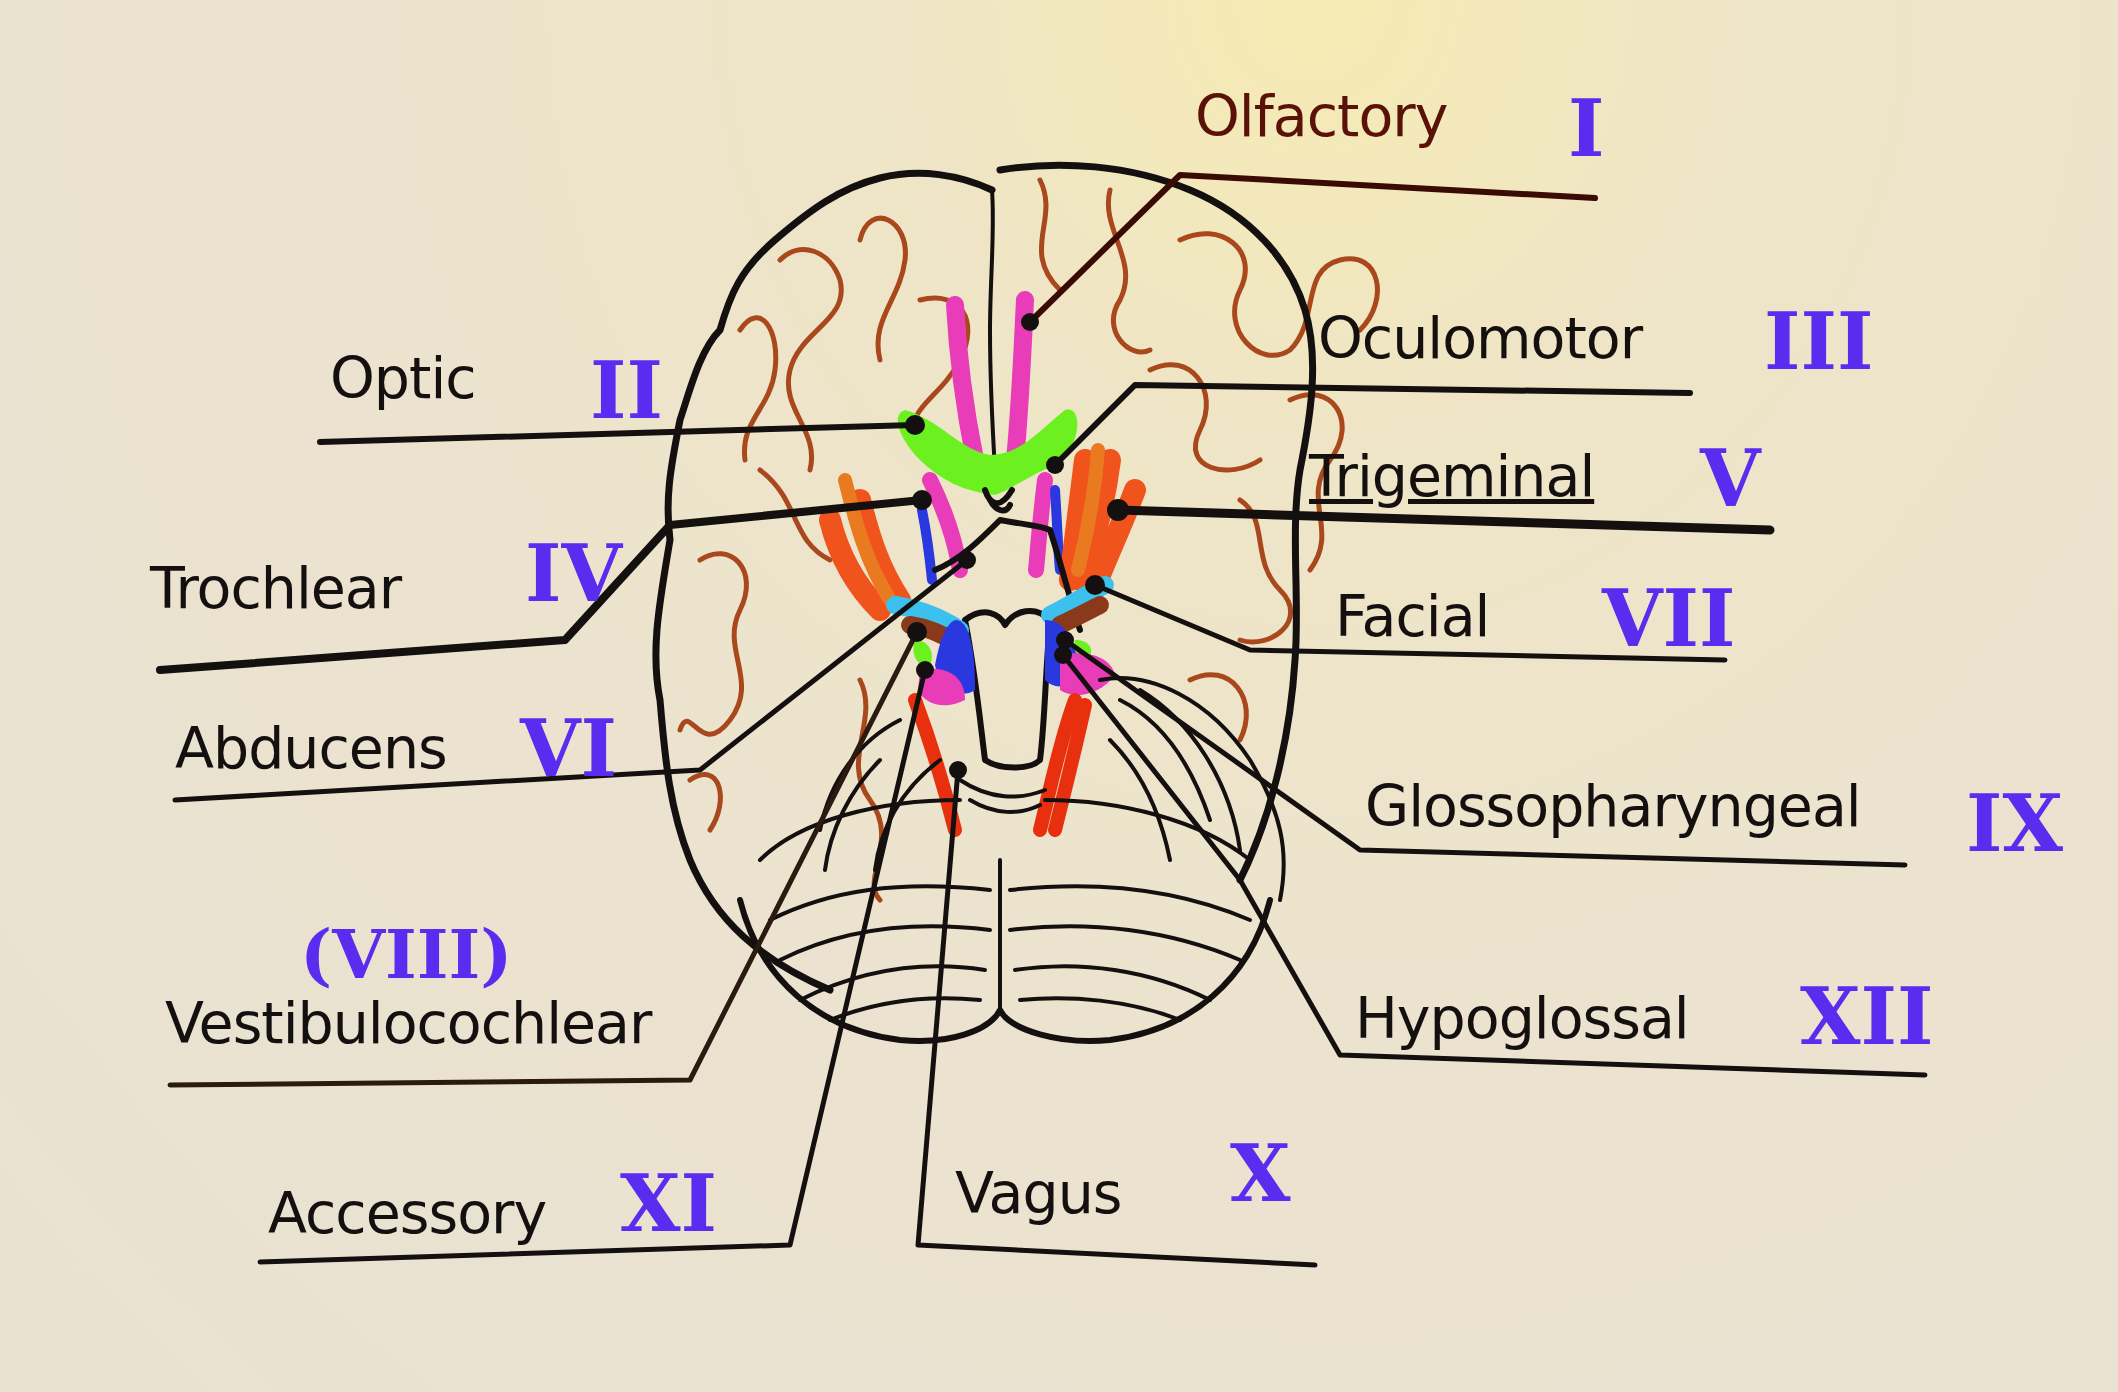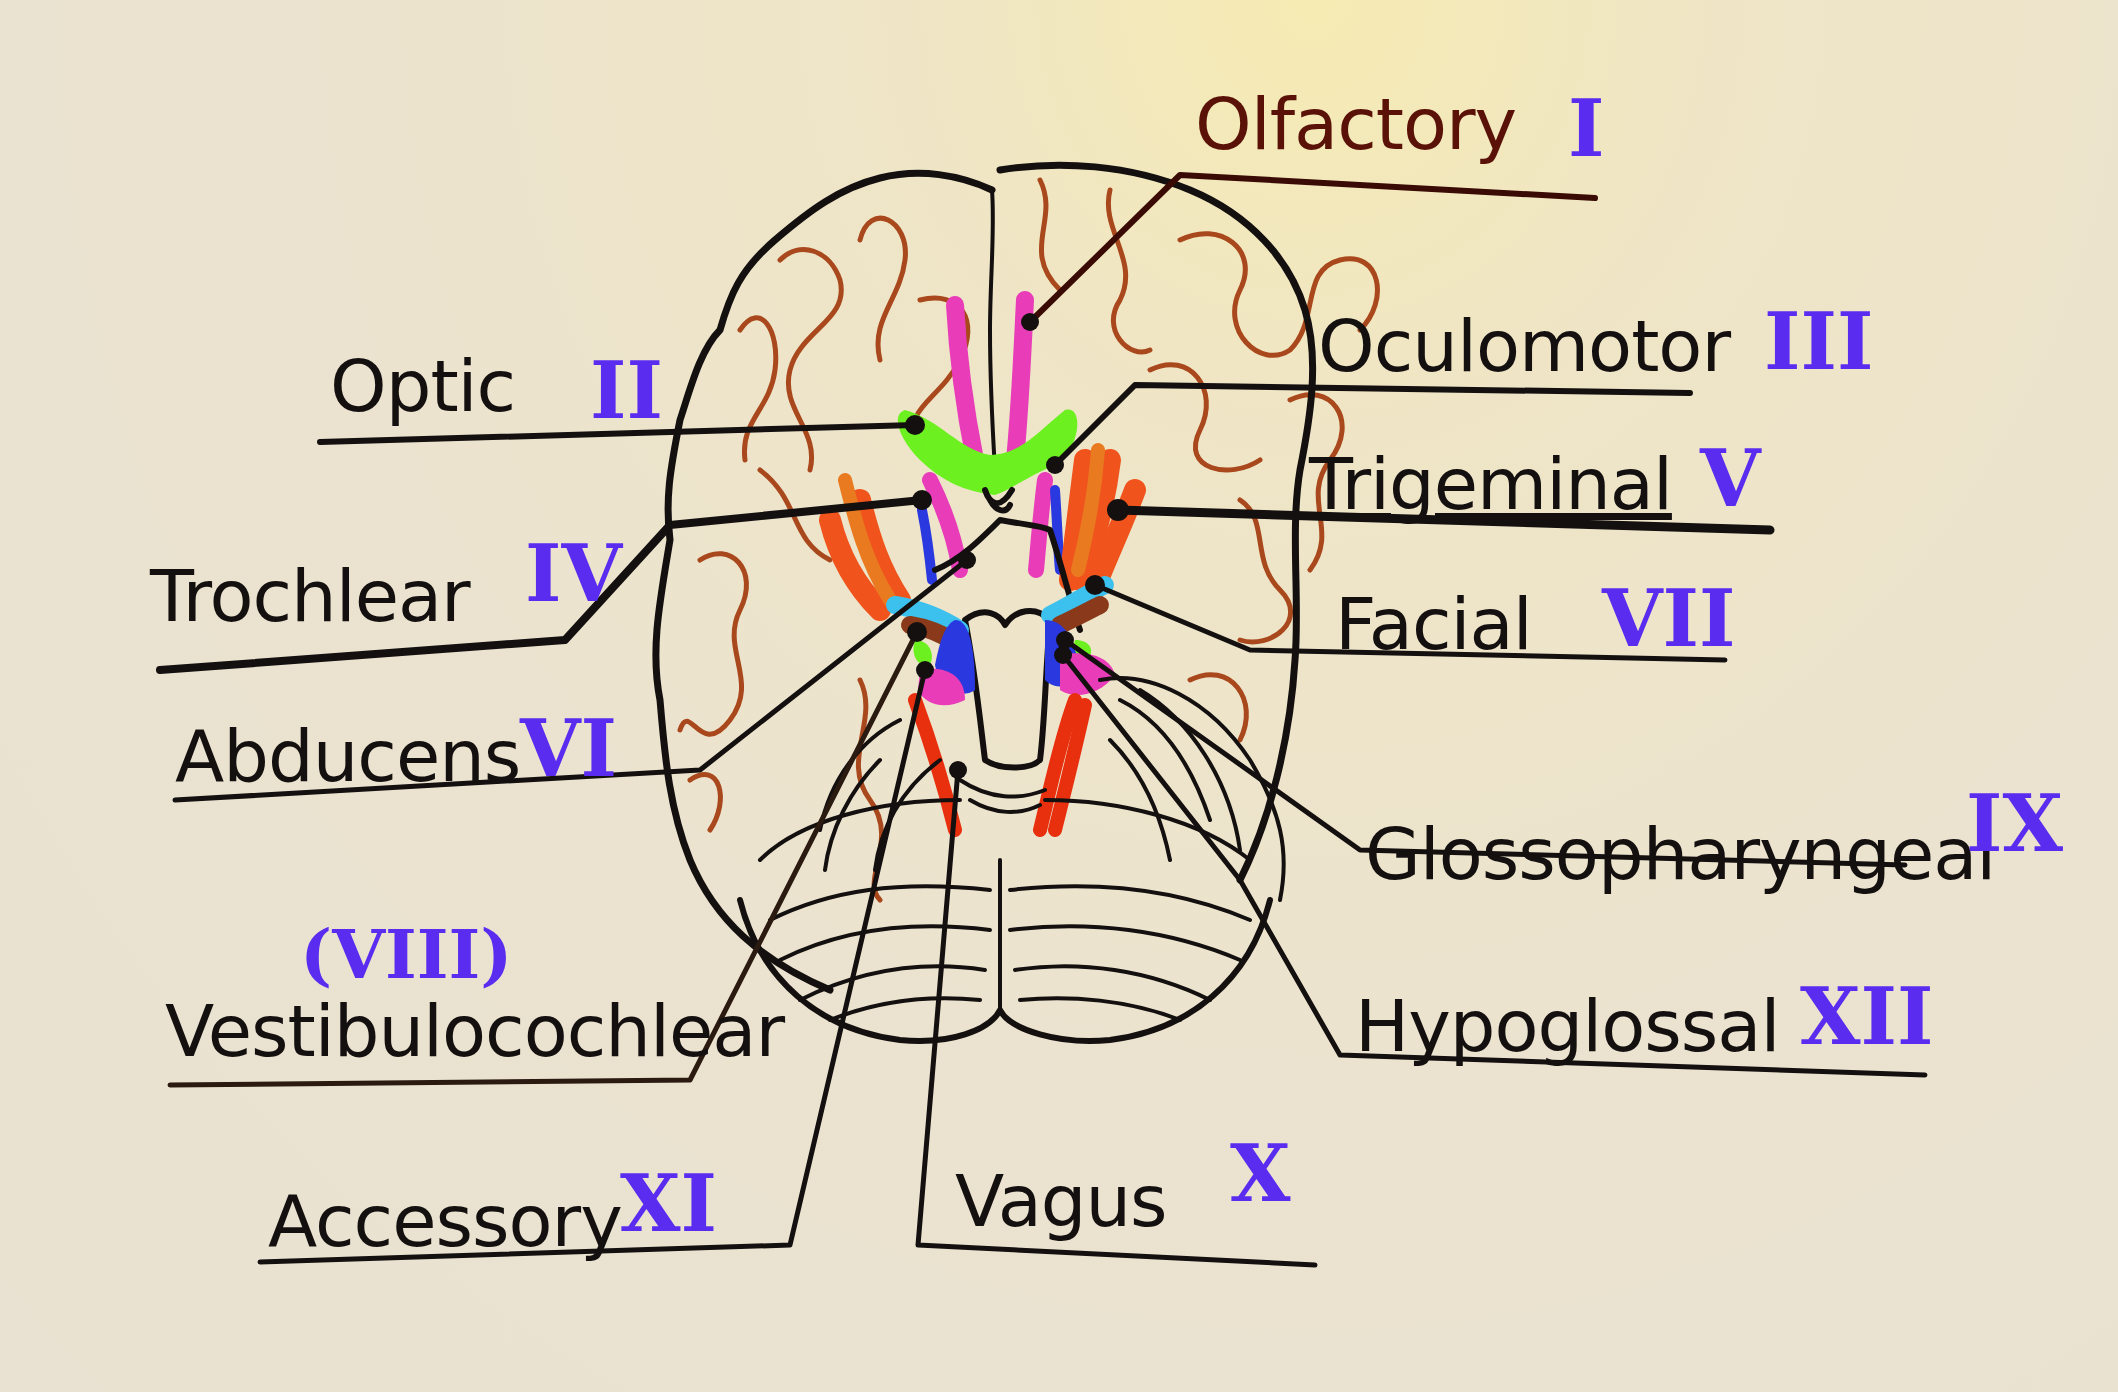--- a/index.html
+++ b/index.html
@@ -10,21 +10,21 @@
     position: relative;
   }
   #board { position:absolute; left:0; top:0; width:2118px; height:1392px; }
   .lbl {
     position:absolute; white-space:nowrap;
     font-family: "DejaVu Sans", sans-serif;
     font-weight: 400;
     letter-spacing: -1px;
     line-height: 1;
   }
-  .name { color:#141010; font-size:72px; }
+  .name { color:#141010; font-size:57px; }
   .name.olf { color:#5a1208; }
   .num {
     position:absolute; white-space:nowrap;
     font-family: "DejaVu Serif", serif;
     font-weight: 700;
     color:#5a2cf0;
     font-size:78px; line-height:1;
   }
   .num.small { font-size:68px; }
 </style>
@@ -188,21 +188,21 @@
 
 <div class="lbl name" style="left:175px; top:720px;">Abducens</div>
 <div class="num" style="left:520px; top:710px;">VI</div>
 
 <div class="lbl name" style="left:1335px; top:588px;">Facial</div>
 <div class="num" style="left:1602px; top:580px;">VII</div>
 
 <div class="lbl name" style="left:165px; top:995px;">Vestibulocochlear</div>
 <div class="num small" style="left:300px; top:920px;">(VIII)</div>
 
-<div class="lbl name" style="left:1365px; top:778px;margin-top:40px;">Glossopharyngeal</div>
+<div class="lbl name" style="left:1365px; top:778px;">Glossopharyngeal</div>
 <div class="num" style="left:1966px; top:785px;">IX</div>
 
 <div class="lbl name" style="left:955px; top:1165px;">Vagus</div>
 <div class="num" style="left:1230px; top:1135px;">X</div>
 
 <div class="lbl name" style="left:268px; top:1185px;">Accessory</div>
 <div class="num" style="left:620px; top:1165px;">XI</div>
 
 <div class="lbl name" style="left:1355px; top:990px;">Hypoglossal</div>
 <div class="num" style="left:1800px; top:978px;">XII</div>

